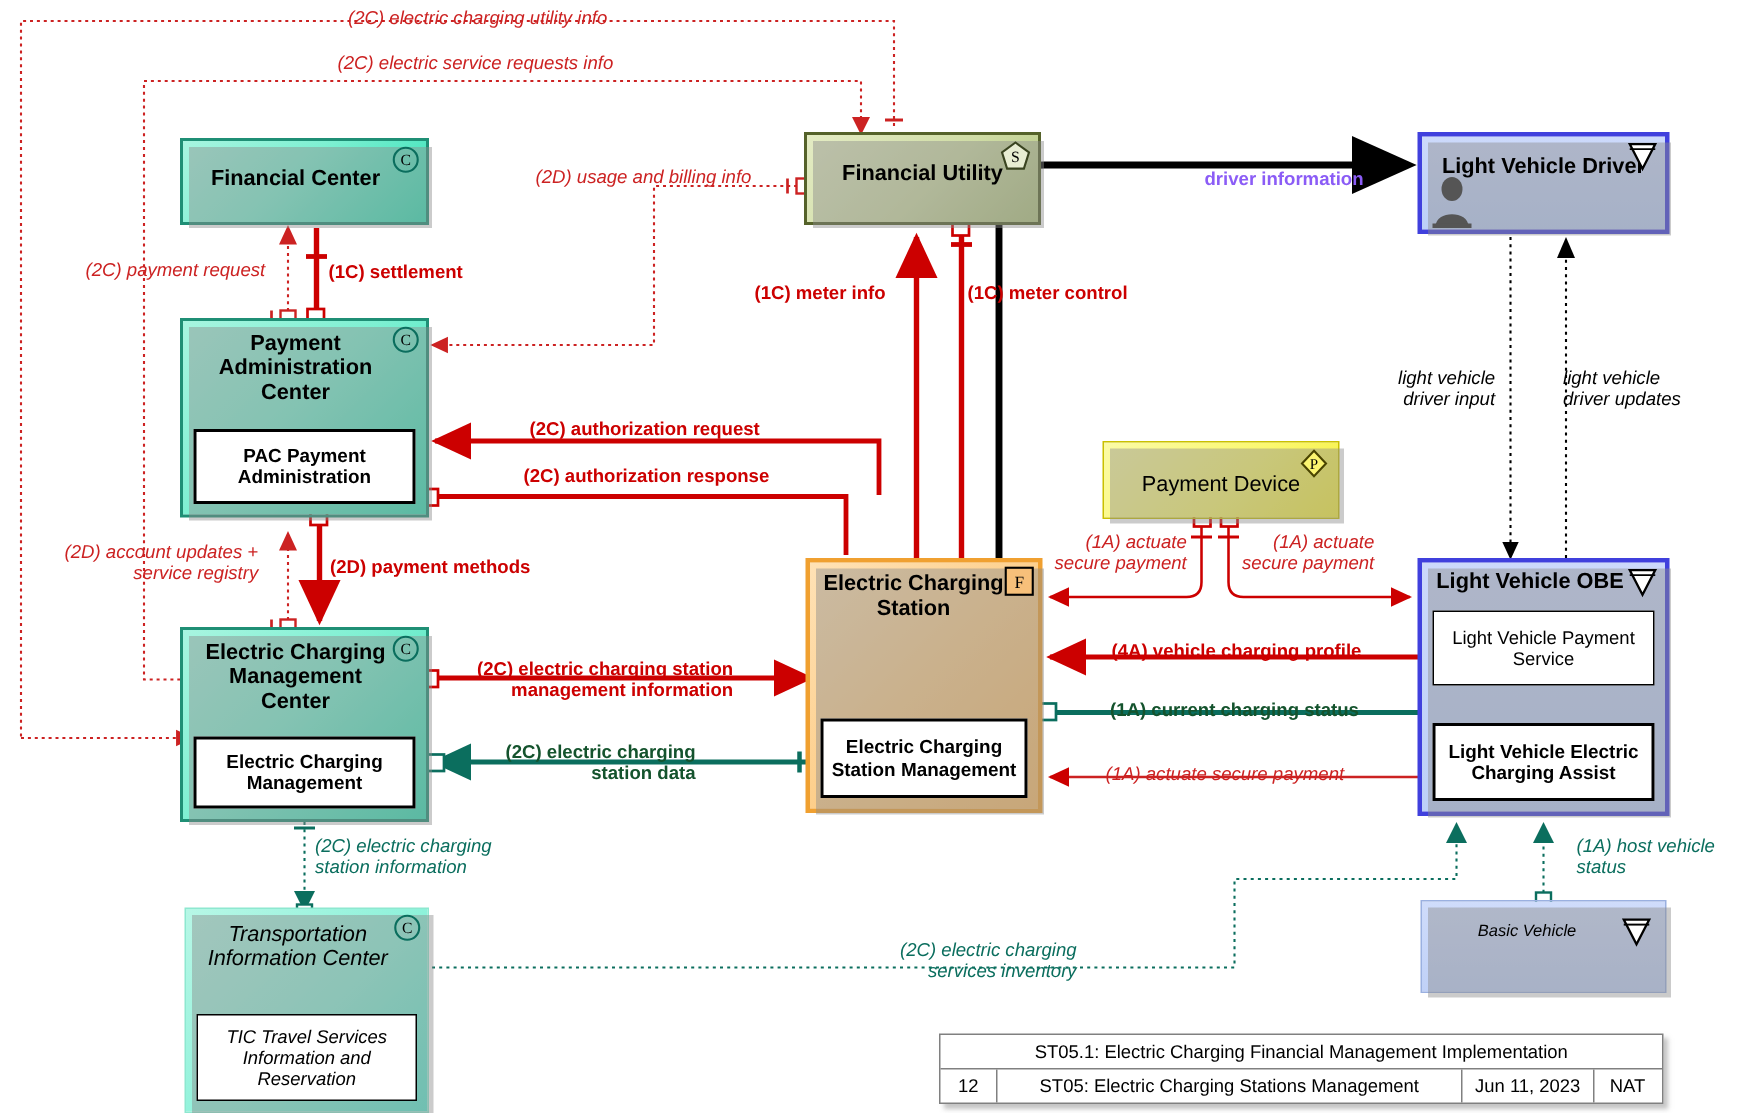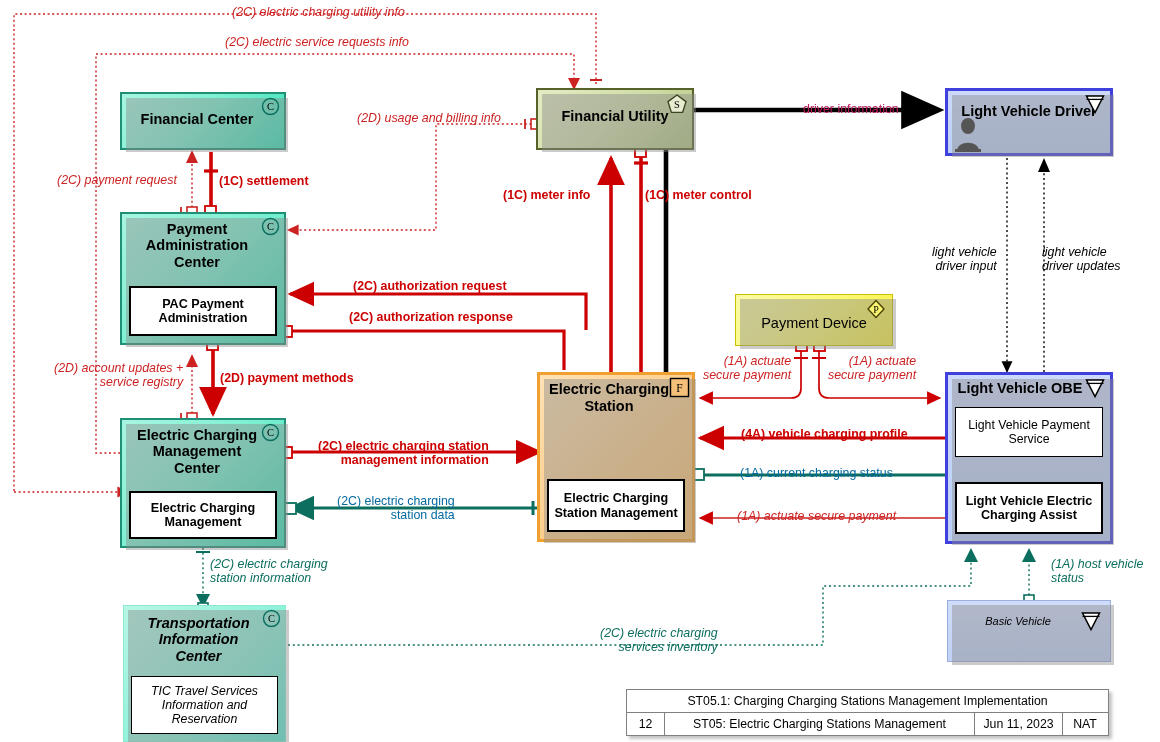--- a/index.html
+++ b/index.html
@@ -30,36 +30,36 @@
   
   .vehicle{border:3px solid #4040dd;background:linear-gradient(180deg,#ccd9fb 0%,#bcd0f8 100%);}
   .vehicle-title{font-weight:bold;font-size:14.5px;color:#000;text-align:center;padding-top:6px;}
   .vehicle-plain{border:1.2px solid #9ab0e0;background:linear-gradient(180deg,#cfdcfb 0%,#c0d1f7 100%);}
   .vehicle-plain .vehicle-title{font-style:italic;font-weight:normal;font-size:11px;padding-top:14px;}
 
   
   .personal{border:1.5px solid #c9c000;background:linear-gradient(135deg,#fbfba6 0%,#fbf86f 55%,#f6ef3c 100%);}
   .personal-title{font-size:14.5px;color:#000;text-align:center;padding-top:20px;}
 
-  .italicTitle{font-style:italic;font-weight:bold;}
+  .italicTitle{font-style:italic;font-weight:normal;}
 
   
   .badge{position:absolute;width:19px;height:19px;}
   .badge-c{right:4px;top:3px;}
   .badge-s{right:4px;top:3px;width:22px;height:22px;}
   .badge-p{right:5px;top:3px;width:22px;height:22px;}
   .badge-v{right:4px;top:2px;width:22px;height:22px;}
 
   .flowlabel{position:absolute;z-index:4;font-size:12.4px;line-height:1.16;text-align:right;
              white-space:pre;pointer-events:none;}
   .fl-red{color:#cc0000;font-weight:bold;}
   .fl-redi{color:#cc2222;font-style:italic;font-weight:normal;}
-  .fl-teal{color:#0369a1;font-weight:normal;}
+  .fl-teal{color:#14532d;font-weight:bold;}
   .fl-teali{color:#0b6e5e;font-style:italic;font-weight:normal;}
-  .fl-black{color:#be185d;font-weight:normal;}
+  .fl-black{color:#8b5cf6;font-weight:bold;margin-top:10px;}
   .fl-blacki{color:#000;font-style:italic;font-weight:normal;}
 
   
   #legend{position:absolute;left:626px;top:689px;width:481px;z-index:5;
           border:1px solid #808080;background:#fff;box-shadow:3px 3px 3px rgba(140,140,140,.5);}
   #legend .row{display:flex;}
   #legend .cell{border-right:1px solid #808080;padding:4px 6px;font-size:12.3px;color:#000;text-align:center;
                 box-sizing:border-box;white-space:nowrap;overflow:hidden;}
   #legend .cell:last-child{border-right:none;}
   #legend .row1{border-bottom:1px solid #808080;}
@@ -357,21 +357,21 @@
   <div class="flowlabel fl-red" style="left:503px;top:188px;">(1C) meter info</div>
 
   <div class="flowlabel fl-red" style="left:645px;top:188px;">(1C) meter control</div>
 
   <div class="flowlabel fl-black" style="left:803px;top:102px;">driver information</div>
 
   <div class="flowlabel fl-red" style="left:353px;top:279px;">(2C) authorization request</div>
 
   <div class="flowlabel fl-red" style="left:349px;top:310px;">(2C) authorization response</div>
 
-  <div class="flowlabel fl-redi" style="left:43px;top:361px;text-align:right;margin-left:11px;">(2D) account updates +<br>service registry</div>
+  <div class="flowlabel fl-redi" style="left:43px;top:361px;text-align:right;">(2D) account updates +<br>service registry</div>
 
   <div class="flowlabel fl-red" style="left:220px;top:371px;">(2D) payment methods</div>
 
   <div class="flowlabel fl-blacki" style="left:932px;top:245px;text-align:right;">light vehicle<br>driver input</div>
 
   <div class="flowlabel fl-blacki" style="left:1042px;top:245px;text-align:left;">light vehicle<br>driver updates</div>
 
   <div class="flowlabel fl-redi" style="left:703px;top:354px;">(1A) actuate<br>secure payment</div>
 
   <div class="flowlabel fl-redi" style="left:828px;top:354px;">(1A) actuate<br>secure payment</div>
@@ -387,21 +387,21 @@
   <div class="flowlabel fl-redi" style="left:737px;top:509px;">(1A) actuate secure payment</div>
 
   <div class="flowlabel fl-teali" style="left:210px;top:557px;text-align:left;">(2C) electric charging<br>station information</div>
 
   <div class="flowlabel fl-teali" style="left:1051px;top:557px;text-align:left;">(1A) host vehicle<br>status</div>
 
   <div class="flowlabel fl-teali" style="left:600px;top:626px;">(2C) electric charging<br>services inventory</div>
 
   <div id="legend">
     <div class="row row1">
-      <div class="cell c-top">ST05.1: Charging Charging Stations Management Implementation</div>
+      <div class="cell c-top">ST05.1: Electric Charging Financial Management Implementation</div>
     </div>
     <div class="row">
       <div class="cell c-num">12</div>
       <div class="cell c-name">ST05: Electric Charging Stations Management</div>
       <div class="cell c-date">Jun 11, 2023</div>
       <div class="cell c-org">NAT</div>
     </div>
   </div>
 
 </div>

